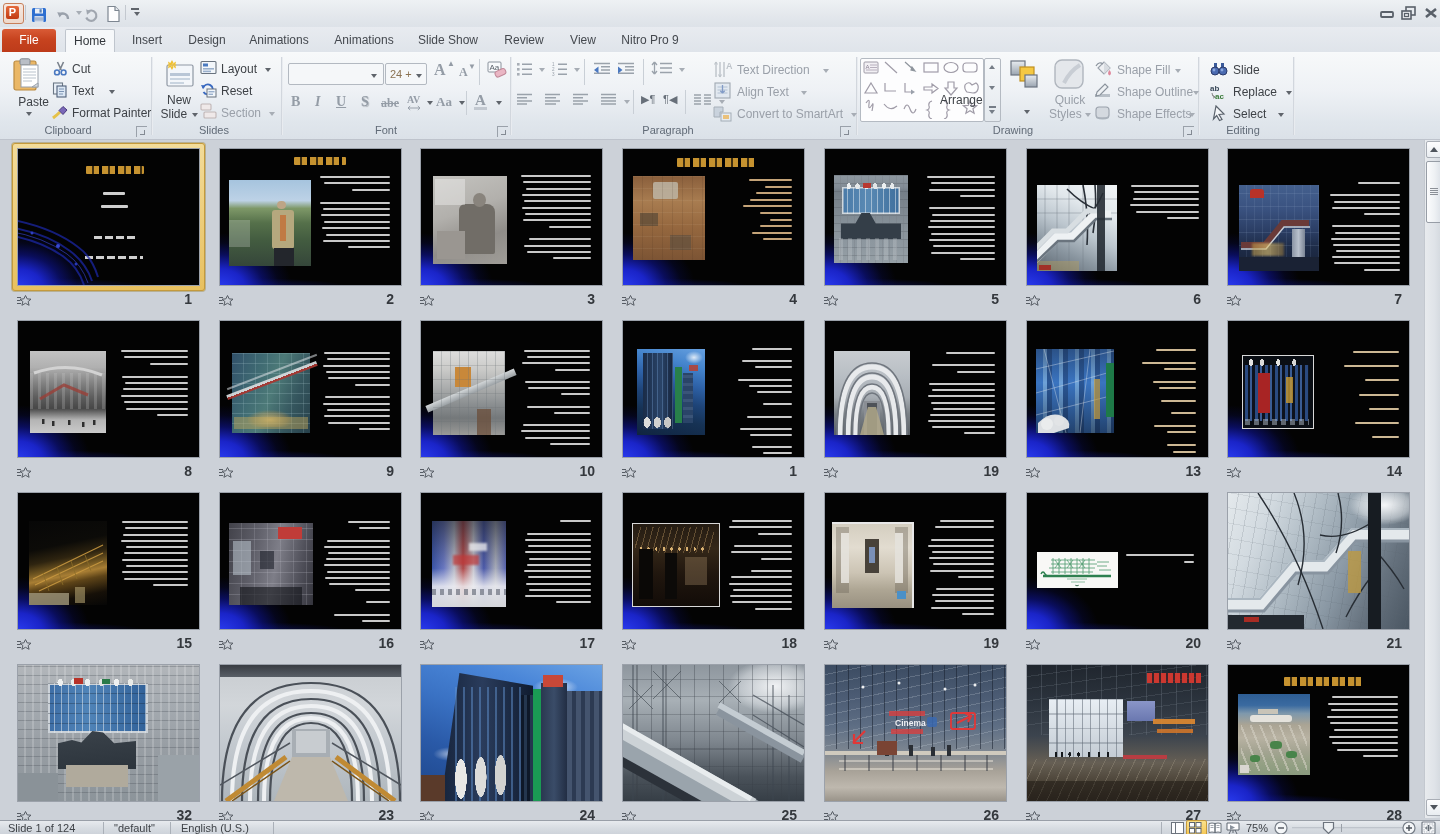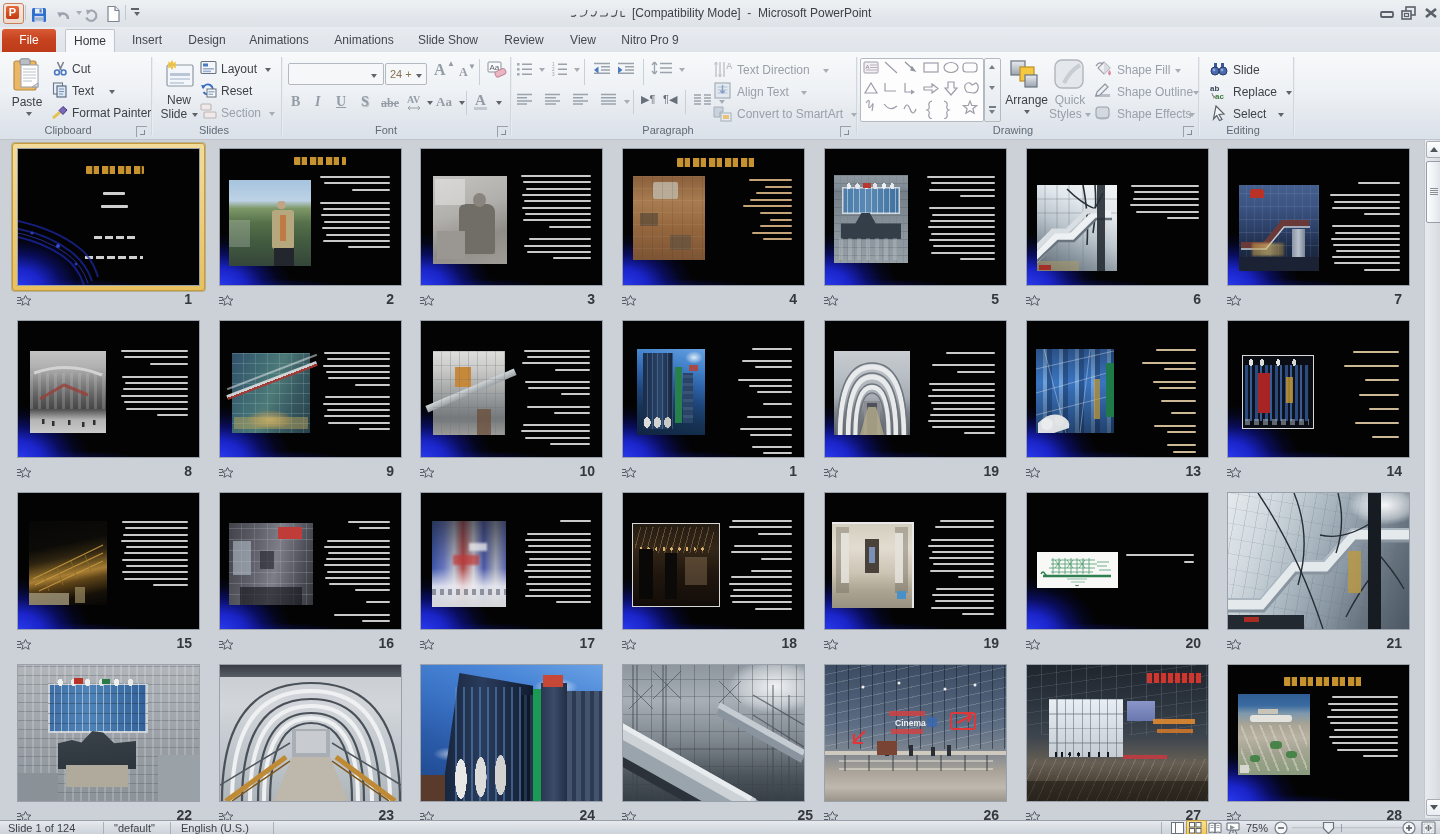--- a/index.html
+++ b/index.html
@@ -74,30 +74,20 @@
  background:repeating-linear-gradient(#8b9097 0 1px,transparent 1px 2px);}
 
 #statusbar{position:absolute;left:0;top:820px;width:1440px;height:14px;
  background:linear-gradient(#e7eaee,#d6dbe1 55%,#cdd2d9);border-top:1px solid #999fa8;
  font-size:11px;color:#3e4247;}
 .ssep{position:absolute;top:1px;height:12px;width:1px;background:#aab0b8;}
 </style></head>
 <body>
 
 <div id="titlebar">
-  <div id="title"><span id="farsiTitle"><svg width="60" height="12" viewBox="0 0 60 12" style="vertical-align:-2px">
-          <g stroke="#4a4e53" stroke-width="1.1" fill="none">
-            <path d="M2 9 q3 1 5 -1 M4 3 l0 0.1"></path>
-            <path d="M11 9 q4 1 6 -2 l1 -4 M14 9 l0.1 0"></path>
-            <path d="M22 8 q2 2 4 0 q2 -2 1 -4 M24 11 l0.1 0"></path>
-            <path d="M31 9 l6 0 q2 -1 1 -3 M33 5 l0.1 0"></path>
-            <path d="M42 9 q3 1 5 -1 l1 -5 M44 11 l0.1 0 M46 11 l0.1 0"></path>
-            <path d="M52 4 l0 5 q2 1 4 0 M54 2 l0.1 0"></path>
-          </g>
-        </svg></span>&nbsp;[Compatibility Mode]&nbsp;&nbsp;-&nbsp;&nbsp;Microsoft PowerPoint</div>
 
 <div class="qat" style="left:3px;top:3px;width:19px;height:19px;background:linear-gradient(#f6e9e2,#eed9cc);border:1px solid #c87f5a;border-radius:3px;">
  <div style="position:absolute;left:2px;top:2px;width:13px;height:13px;background:linear-gradient(#e56a3c,#c13a12);border-radius:2px;color:#fff;font-weight:bold;font-size:11px;text-align:center;line-height:13px;">P</div>
 </div>
 <div class="qat" style="left:25px;top:5px;width:1px;height:15px;background:#c3c8cf"></div>
 <svg class="qat" style="left:31px;top:5px" width="16" height="16" viewBox="0 0 16 16">
  <rect x="1" y="1" width="14" height="14" rx="1.5" fill="#2e6fd0"></rect>
  <rect x="4" y="1.5" width="8" height="5" fill="#e9eef5"></rect>
       <rect x="8.5" y="2.2" width="2.2" height="3.4" fill="#5580b8"></rect>
  <rect x="3.5" y="9" width="9" height="6" fill="#cfd9ea"></rect>
@@ -164,21 +154,21 @@
     <div class="dlg" style="left:497px;top:73px"></div>
     <svg class="abs" style="left:10px;top:5px" width="34" height="36" viewBox="0 0 34 36">
 <rect x="4" y="3" width="22" height="29" rx="2" fill="#eab766" stroke="#ba8a40" stroke-width="1.2"></rect>
 <rect x="10" y="0.8" width="10" height="6" rx="1.5" fill="#b9bec6" stroke="#81878f" stroke-width="1"></rect>
 <rect x="11" y="7" width="17" height="22" fill="#fff" stroke="#9aa1ab" stroke-width="1"></rect>
 <path d="M22 29 l6 0 0 -4 z" fill="#d7dbe0" stroke="#9aa1ab" stroke-width="1"></path>
 <g stroke="#b9c2cc" stroke-width="1">
         <path d="M13 11 h13 M13 14 h13 M13 17 h13 M13 20 h13 M13 23 h9"></path>
       </g>
     </svg>
-<div class="rbtn" style="left:5px;top:42px;width:44px;text-align:center">Paste</div>
+<div class="rbtn" style="left:5px;top:42px;width:44px;text-align:right">Paste</div>
 <div class="abs da" style="left:23px;top:59px"></div>
     <svg class="abs" style="left:53px;top:8px" width="15" height="15" viewBox="0 0 15 15">
 <path d="M4.5 1 L8.2 9 M10.5 1 L6.8 9" stroke="#7a828c" stroke-width="1.6"></path>
 <circle cx="4" cy="11.4" r="2.4" fill="none" stroke="#4a78c0" stroke-width="1.6"></circle>
 <circle cx="10.6" cy="11.4" r="2.4" fill="none" stroke="#4a78c0" stroke-width="1.6"></circle>
     </svg>
 <div class="rbtn" style="left:72px;top:9px">Cut</div>
 <svg class="abs" style="left:52px;top:29px" width="16" height="16" viewBox="0 0 16 16">
 <rect x="1.5" y="1" width="9" height="11" fill="#e9f0f8" stroke="#6c7886" stroke-width="1.1"></rect>
 <rect x="5" y="4" width="9" height="11" fill="#dbe7f4" stroke="#50617a" stroke-width="1.1"></rect>
@@ -379,21 +369,21 @@
 <rect x="3" y="2" width="14" height="14" fill="url(#gr1)" stroke="#6b7380" stroke-width="1.2"></rect>
 <rect x="12" y="8" width="14" height="14" fill="#f5c842" stroke="#c09020" stroke-width="1.2"></rect>
 <rect x="17" y="16" width="12" height="12" fill="url(#gr1)" stroke="#6b7380" stroke-width="1.2"></rect>
 <defs>
         <linearGradient id="gr1" x1="0" y1="0" x2="0" y2="1">
           <stop offset="0" stop-color="#e8ecf0"></stop>
           <stop offset="1" stop-color="#9aa4b0"></stop>
         </linearGradient>
       </defs>
     </svg>
-<div class="rbtn" style="left:1000px;top:40px;width:48px;text-align:right">Arrange</div>
+<div class="rbtn" style="left:940px;top:40px;width:48px;text-align:left">Arrange</div>
 <div class="abs da" style="left:1021px;top:57px"></div>
     <svg class="abs" style="left:1052px;top:4px" width="36" height="36" viewBox="0 0 36 36">
 <rect x="3" y="3" width="28" height="28" rx="7" fill="#e4e7eb" stroke="#b0b6be" stroke-width="1.4"></rect>
 <path d="M28 8 q-10 6 -16 18" stroke="#c8cdd4" stroke-width="4" fill="none"></path>
     </svg>
 <div class="rbtn" style="left:1046px;top:40px;width:48px;text-align:center;color:#9aa0a9">Quick</div>
 <div class="rbtn" style="left:1046px;top:54px;width:48px;text-align:center;color:#9aa0a9">Styles <span class="da gray" style="margin-left:0"></span></div>
     <svg class="abs" style="left:1094px;top:7px" width="20" height="18" viewBox="0 0 20 18">
 <path d="M4 8 L10 2 L16 8 L10 14 Z" fill="#eef0f3" stroke="#9aa1ab" stroke-width="1.1"></path>
 <path d="M10 2 L16 8 L10 14" fill="#d8dce1"></path>
@@ -1159,21 +1149,21 @@
   <div class="abs" style="left:48px;top:100px;width:62px;height:22px;background:#b0aa9c"></div>
   <div class="abs" style="left:0px;top:108px;width:40px;height:28px;background:#8a9298"></div>
   <div class="abs" style="left:140px;top:90px;width:41px;height:46px;background:#9aa2a8"></div>
     </div>
     <div class="star" style="left:16px;top:669px"><svg width="16" height="13" viewBox="0 0 16 13">
         <g stroke="#565c64" stroke-width="1" fill="none">
 <path d="M1 3.5 h4 M1 6.5 h3.5 M1 9.5 h4"></path>
 <path d="M9.5 1.5 l1.7 3.4 3.8 0.3 -2.9 2.4 1 3.7 -3.6 -2 -3.6 2 1 -3.7 -2.9 -2.4 3.8 -0.3 z"></path>
         </g>
       </svg></div>
-    <div class="num" style="left:11px;top:668px">22</div>
+    <div class="num" style="left:11px;top:668px">32</div>
     <div class="sl" style="left:220px;top:525px">
       <div class="abs" style="left:0px;top:0px;width:181px;height:136px;background:linear-gradient(180deg,#c8ccd0 0%,#d2d6da 30%,#c2c8ce 60%,#aeb6bc 100%);"></div>
       <div class="abs" style="left:0;top:0;width:181px;height:12px;background:linear-gradient(#383c42,#585e66)"></div>
   <svg class="abs" style="left:0;top:0" width="181" height="136" viewBox="0 0 181 136">
    <g fill="none" stroke="#4a5058" stroke-width="2.2">
     <path d="M2 136 Q2 18 91 18 Q180 18 180 136"></path>
     <path d="M22 136 Q22 34 91 34 Q160 34 160 136"></path>
     <path d="M38 136 Q38 48 91 48 Q144 48 144 136"></path>
     <path d="M50 136 Q50 58 91 58 Q132 58 132 136"></path>
    </g>
@@ -1239,21 +1229,21 @@
           <path d="M30 6 L58 34 M58 6 L30 34 M96 16 L118 38 M118 16 L96 38 M6 20 L30 44 M30 20 L6 44"></path>
         </g>
   </svg>
     </div>
     <div class="star" style="left:621px;top:669px"><svg width="16" height="13" viewBox="0 0 16 13">
         <g stroke="#565c64" stroke-width="1" fill="none">
 <path d="M1 3.5 h4 M1 6.5 h3.5 M1 9.5 h4"></path>
 <path d="M9.5 1.5 l1.7 3.4 3.8 0.3 -2.9 2.4 1 3.7 -3.6 -2 -3.6 2 1 -3.7 -2.9 -2.4 3.8 -0.3 z"></path>
         </g>
       </svg></div>
-    <div class="num" style="left:632px;top:668px">25</div>
+    <div class="num" style="left:616px;top:668px">25</div>
     <div class="sl" style="left:825px;top:525px">
       <div class="abs" style="left:0px;top:0px;width:181px;height:136px;background:linear-gradient(180deg,#3c4c62 0%,#4c5c74 24%,#5e6e84 45%,#7a8490 62%,#a8a298 78%,#beb8ae 90%,#9a948a 100%);"></div>
       <div class="abs" style="left:0;top:0;width:181px;height:84px;background:repeating-linear-gradient(90deg,transparent 0 11px,rgba(24,32,46,.55) 11px 12px),repeating-linear-gradient(168deg,transparent 0 9px,rgba(210,218,226,.22) 9px 10px)"></div>
   <svg class="abs" style="left:0;top:0" width="181" height="136" viewBox="0 0 181 136">
    <g fill="#fff" opacity="0.9">
           <circle cx="38" cy="22" r="1.5"></circle>
           <circle cx="74" cy="18" r="1.5"></circle>
           <circle cx="120" cy="24" r="1.5"></circle>
           <circle cx="150" cy="20" r="1.5"></circle>
         </g>

